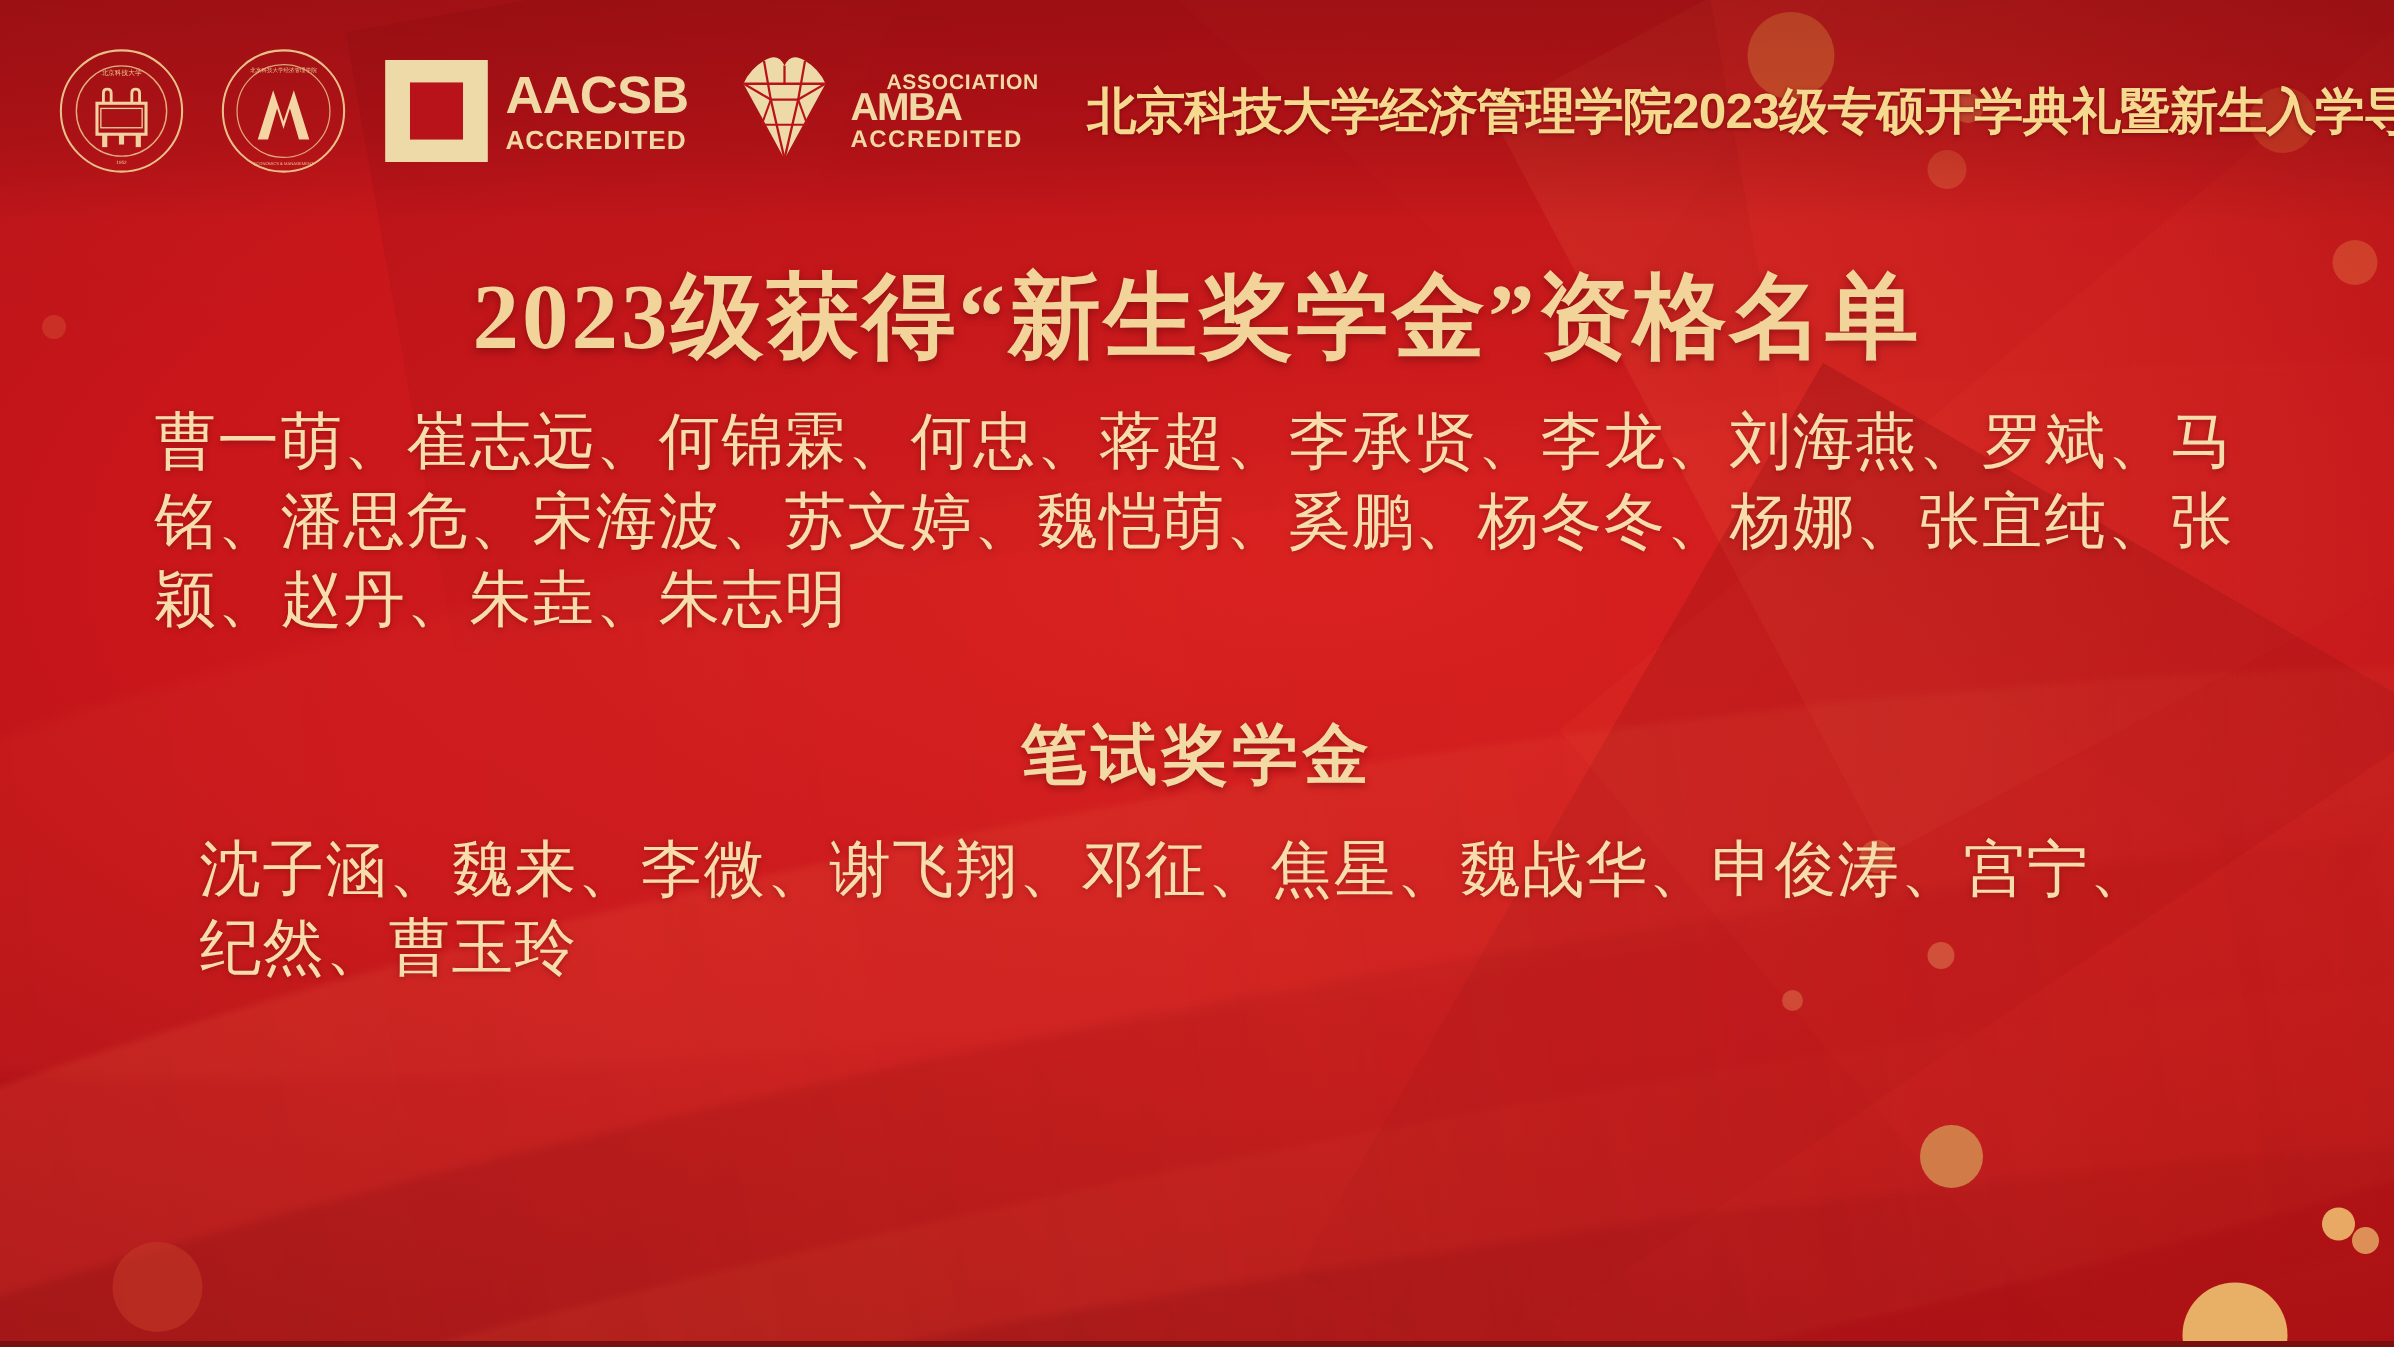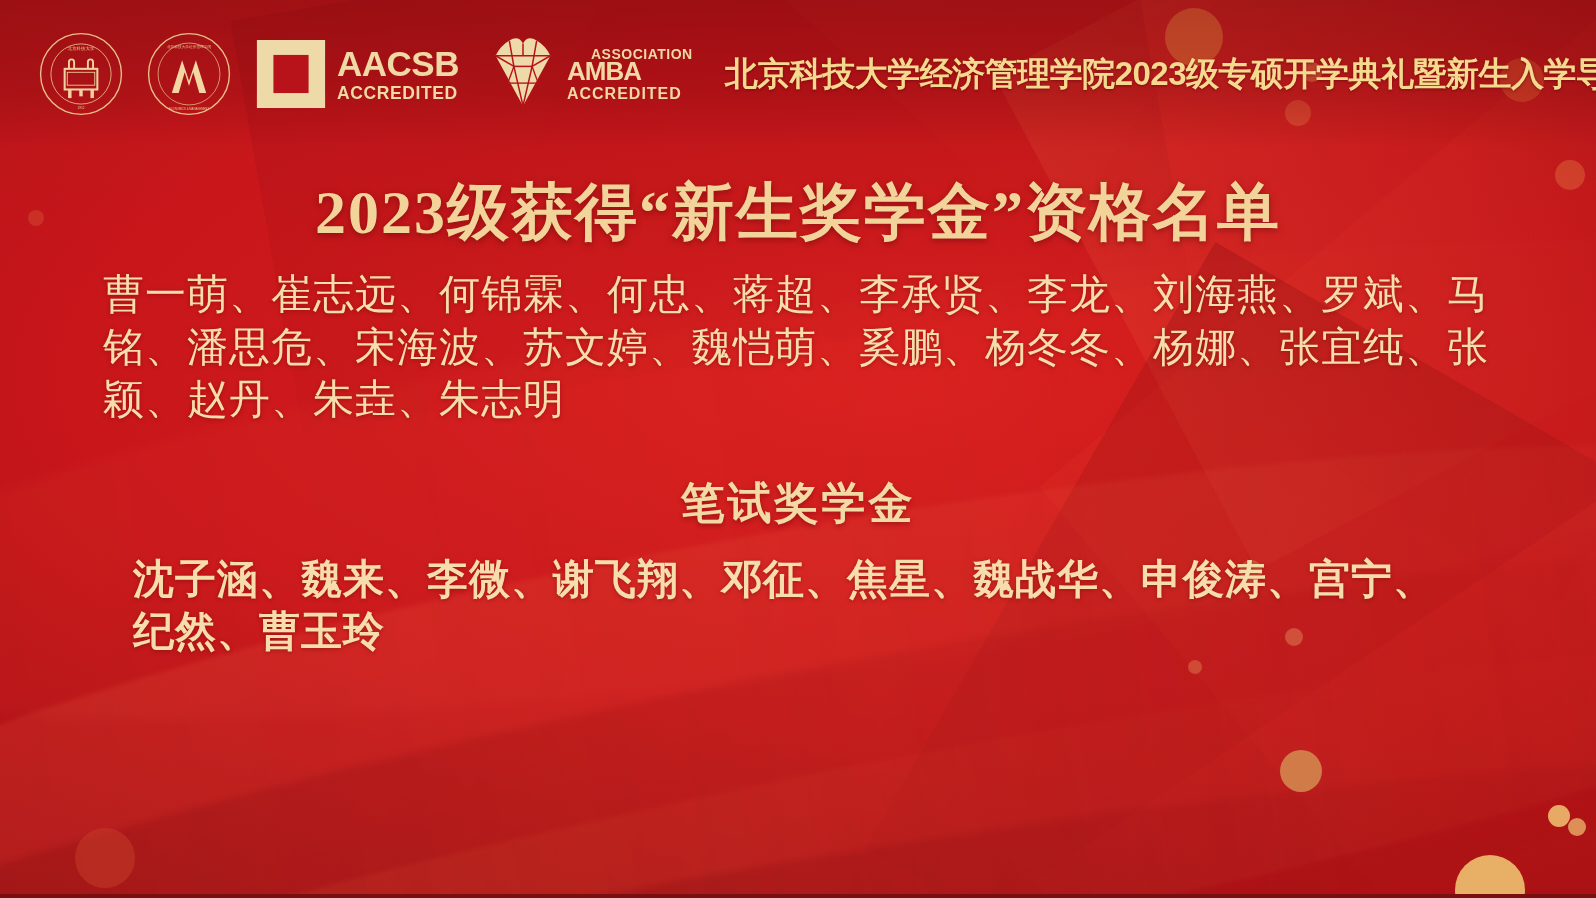--- a/index.html
+++ b/index.html
@@ -266,21 +266,21 @@
     margin: 22px auto 0 auto;
     width: 1390px;
     font-family: "Liberation Serif", "DejaVu Serif", serif;
     font-size: 41px;
     line-height: 1.28;
     letter-spacing: 1px;
     color: #f6ddab;
     text-align: left;
     text-shadow: 0 1px 4px rgba(85,5,8,0.4);
   }
-  .sec2-list { width: 1330px; margin-top: 20px; font-weight: bold; }
+  .sec2-list { width: 1330px; margin-top: 20px; }
 </style>
 </head>
 <body>
 
 <div class="slide">
 
   <div class="bg-base"></div>
 
   <div class="facet facet-1"></div>
   <div class="facet facet-2"></div>

